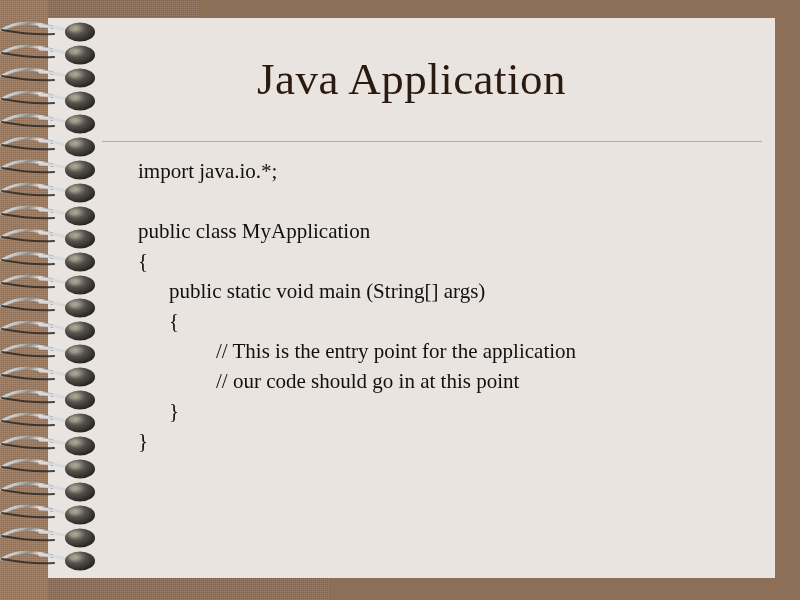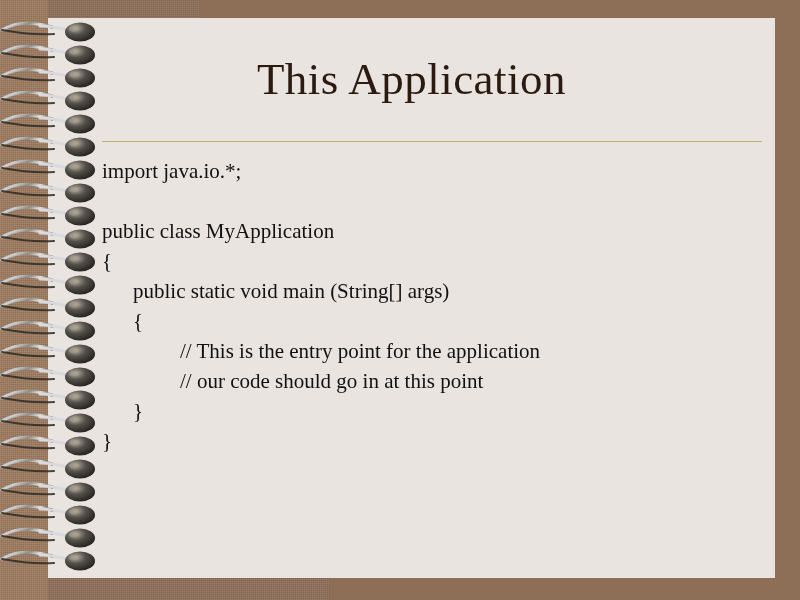--- a/index.html
+++ b/index.html
@@ -105,20 +105,21 @@
     top: 156px;
     width: 650px;
     font-size: 21px;
     line-height: 30px;
     color: #111111;
     white-space: pre;
   }
   .code-line {
     height: 30px;
     white-space: pre;
+    margin-left: 36px;
   }
   .code-line.blank { height: 30px; }
   .ind-0 { padding-left: 0px; }
   .ind-1 { padding-left: 31px; }
   .ind-2 { padding-left: 78px; }
 </style>
 </head>
 <body>
 
 <div id="slide">
@@ -175,18 +176,18 @@
     <use href="#ring" x="0" y="389"></use>
     <use href="#ring" x="0" y="412"></use>
     <use href="#ring" x="0" y="435"></use>
     <use href="#ring" x="0" y="458"></use>
     <use href="#ring" x="0" y="481"></use>
     <use href="#ring" x="0" y="504"></use>
     <use href="#ring" x="0" y="527"></use>
     <use href="#ring" x="0" y="550"></use>
   </svg>
 
-  <div id="title">This Application</div>
+  <div id="title">Java Application</div>
   <div id="title-rule"></div>
 
   <div id="code-body"><div class="code-line ind-0">import java.io.*;</div><div class="code-line ind-0 blank">&nbsp;</div><div class="code-line ind-0">public class MyApplication</div><div class="code-line ind-0">{</div><div class="code-line ind-1">public static void main (String[] args)</div><div class="code-line ind-1">{</div><div class="code-line ind-2">// This is the entry point for the application</div><div class="code-line ind-2">// our code should go in at this point</div><div class="code-line ind-1">}</div><div class="code-line ind-0">}</div></div>
 
 </div>
 
 </body></html>

